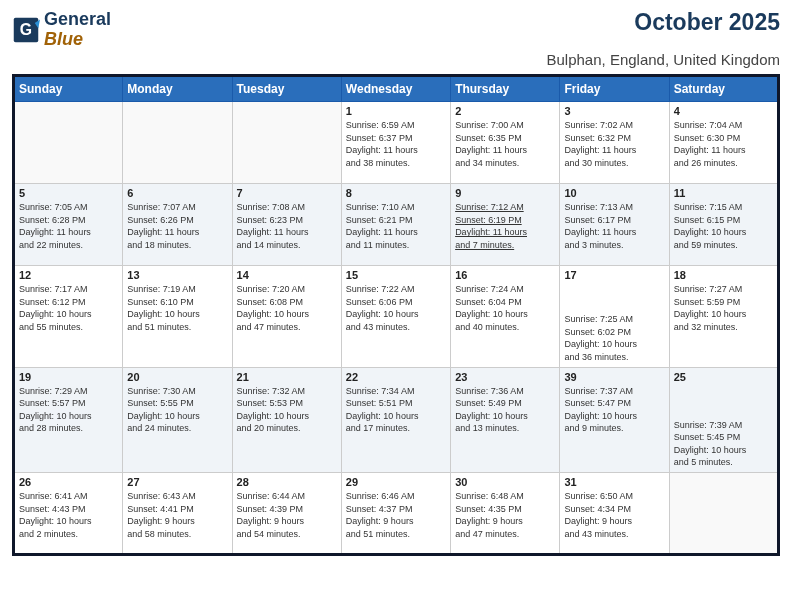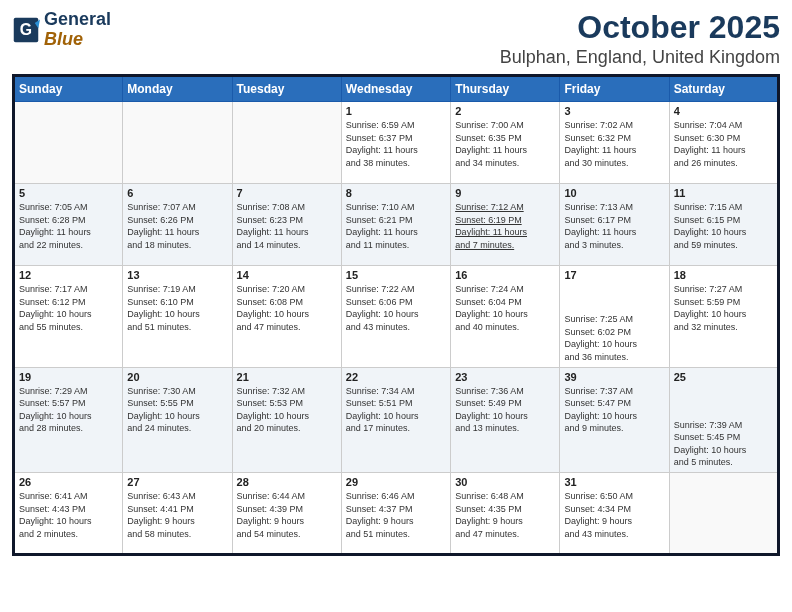--- a/index.html
+++ b/index.html
@@ -32,29 +32,29 @@
     }
     .logo-icon {
       width: 28px;
       height: 28px;
       margin-right: 4px;
     }
     .title-block {
       text-align: right;
     }
     .month-title {
-      font-size: 32px;
+      font-size: 23px;
       font-weight: bold;
       color: #1a3a5c;
       line-height: 1.1;
     }
     .location {
-      font-size: 18px;
+      font-size: 15px;
       color: #444;
-      margin-top: 2px;
+      margin-top: 16px;
     }
     .calendar {
       width: 100%;
       border-collapse: collapse;
       border: 3px solid #0f172a;
     }
     .calendar th {
       background-color: #2a6ebb;
       color: #fff;
       font-size: 12px;

